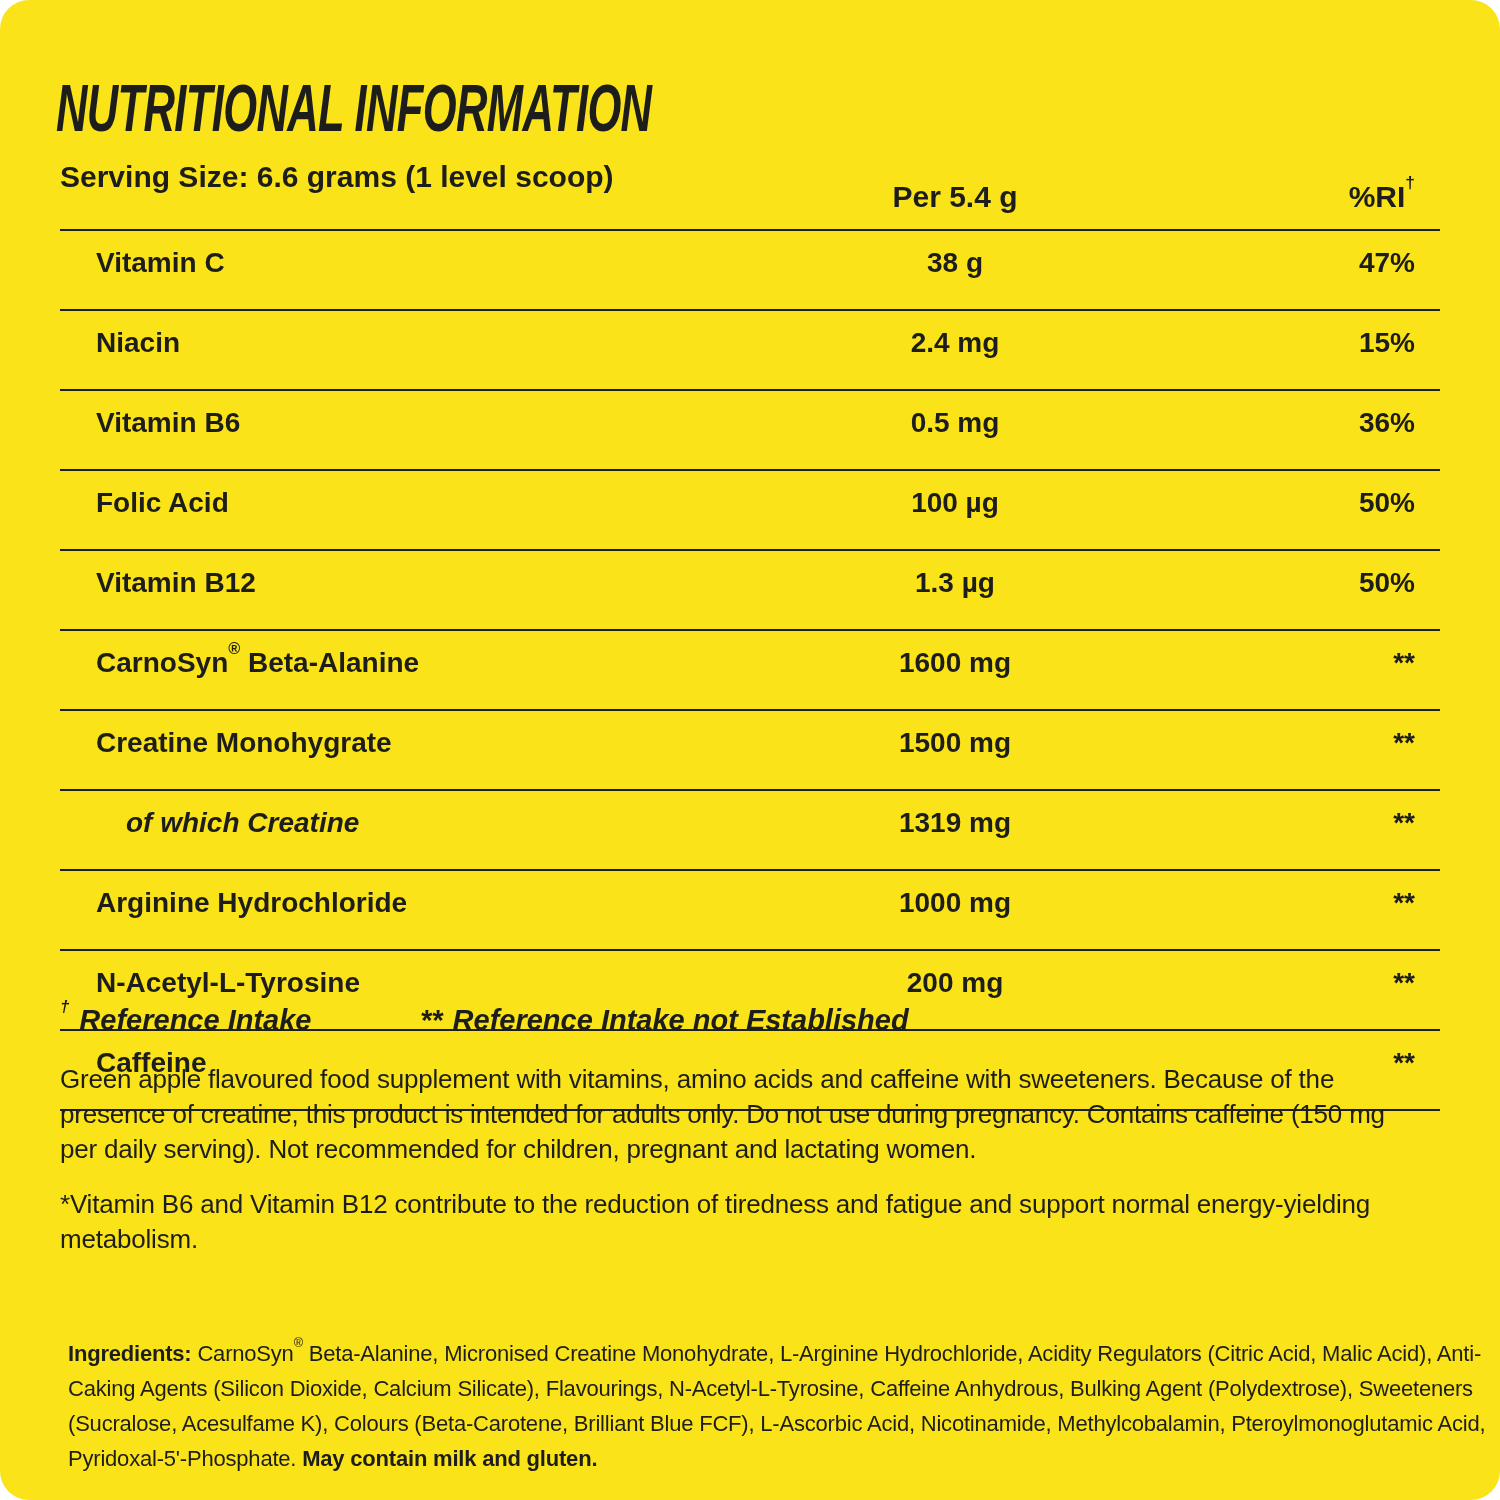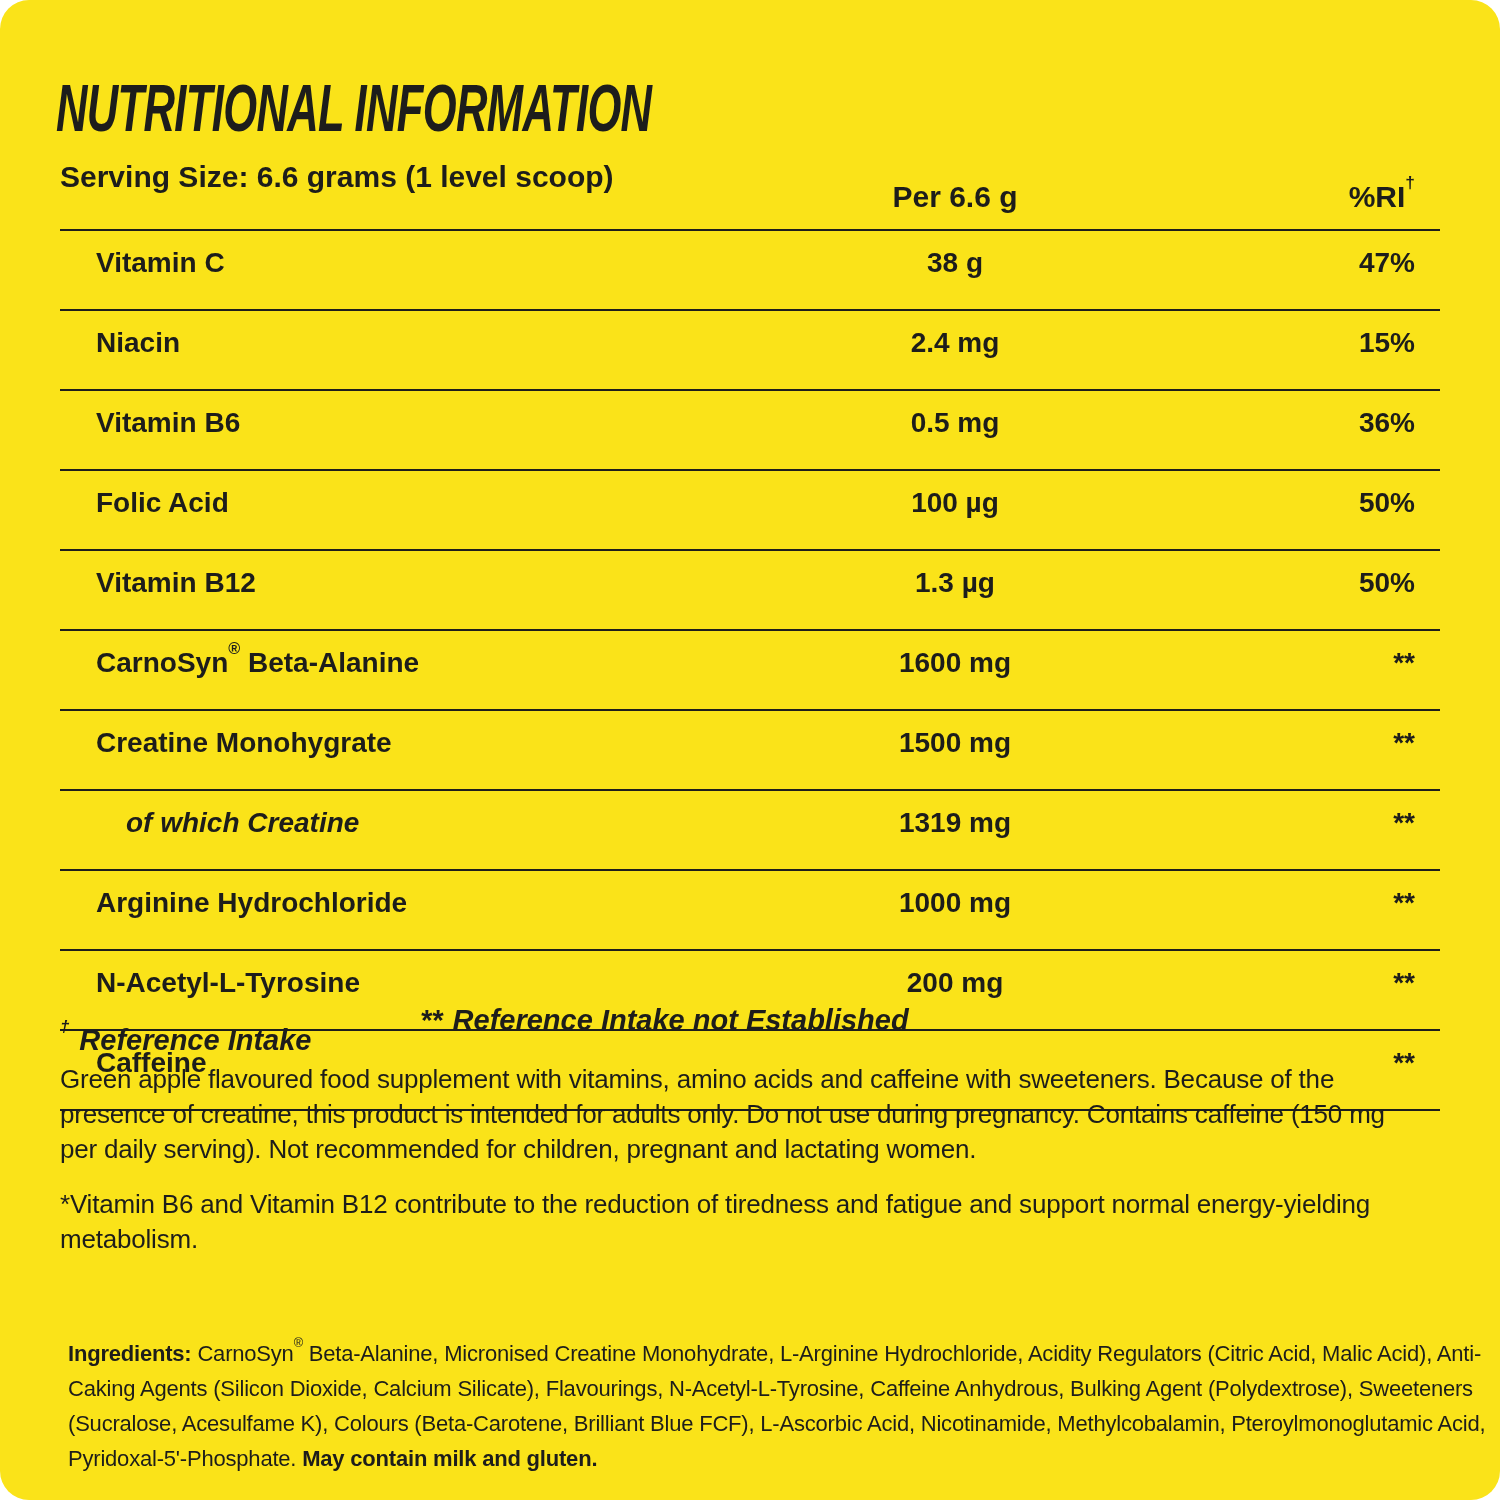--- a/index.html
+++ b/index.html
@@ -43,21 +43,21 @@
   }
   .cell.name{left:36px;}
   .row.indent .cell.name{left:66px;}
   .cell.it{font-style:italic;}
   .cell.amount{left:700px;width:390px;text-align:center;}
   .cell.ri{right:25px;text-align:right;}
   .fn{
     position:absolute;top:1004px;
     font-size:29px;font-weight:bold;font-style:italic;white-space:nowrap;
   }
-  .fn.fn1{left:60px;margin-top:20px;}
+  .fn.fn1{left:60px;}
   .fn.fn2{left:420px;}
   .fn .sym{margin-right:10px;}
   .desc{
     position:absolute;left:60px;width:1424px;
     font-size:26px;line-height:35px;letter-spacing:-0.2px;
     white-space:pre-line;
   }
   .desc.main{top:1062px;}
   .desc.note{top:1187px;}
   .ingredients{
@@ -68,21 +68,21 @@
 </style>
 </head>
 <body>
 
 <div class="page" style="background: rgb(250, 227, 25); color: rgb(29, 29, 27);">
 
   <h1 class="title">NUTRITIONAL INFORMATION</h1>
 
   <div class="serving">Serving Size: 6.6 grams (1 level scoop)</div>
 
-  <div class="col-head amount">Per 6.6 g</div>
+  <div class="col-head amount">Per 5.4 g</div>
 
   <div class="col-head ri"><span>%RI</span><sup>†</sup></div>
 
   <div class="table" id="rows">
       <div class="row">
         <div class="cell name">Vitamin C</div>
         <div class="cell amount">38 g</div>
         <div class="cell ri">47%</div>
       </div>
       <div class="row">

